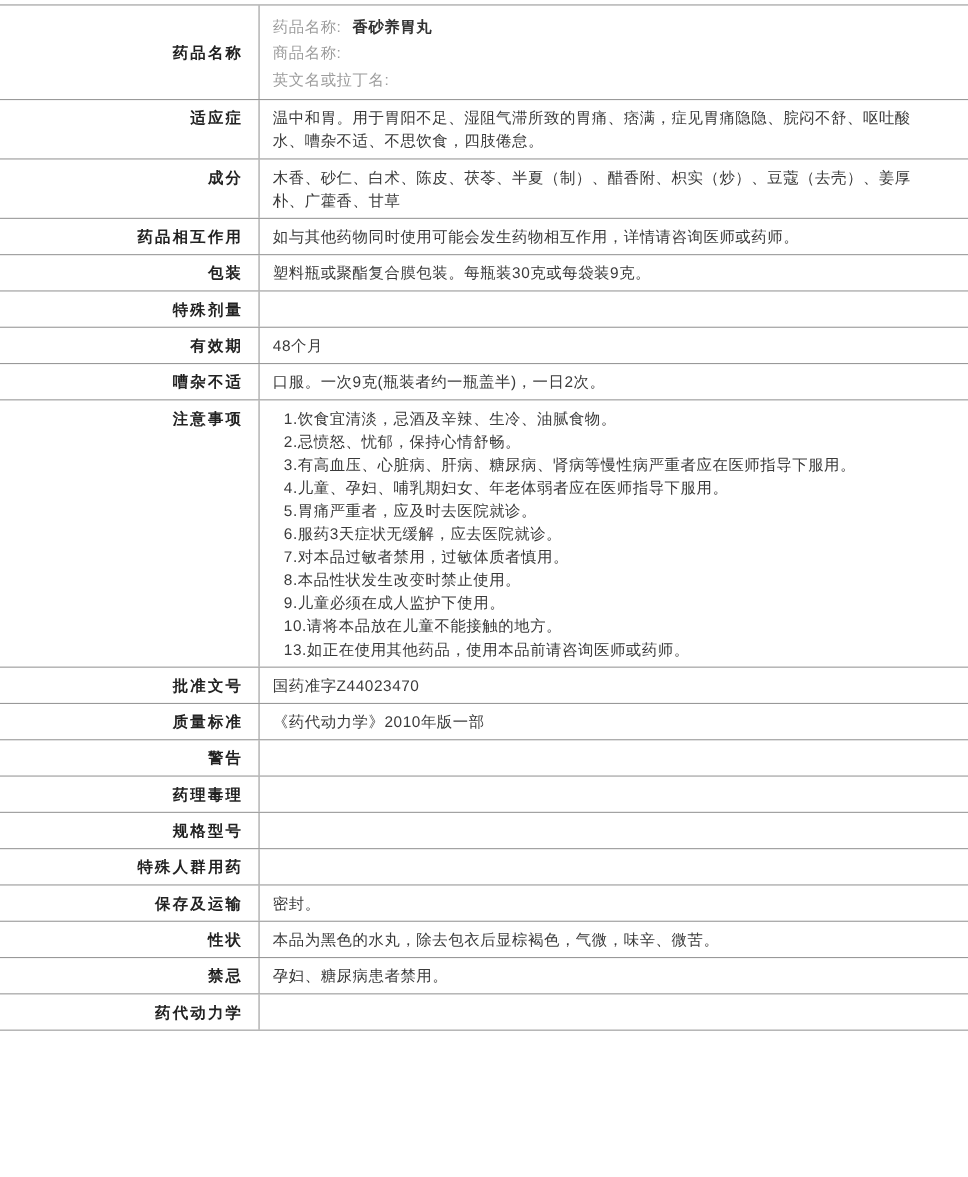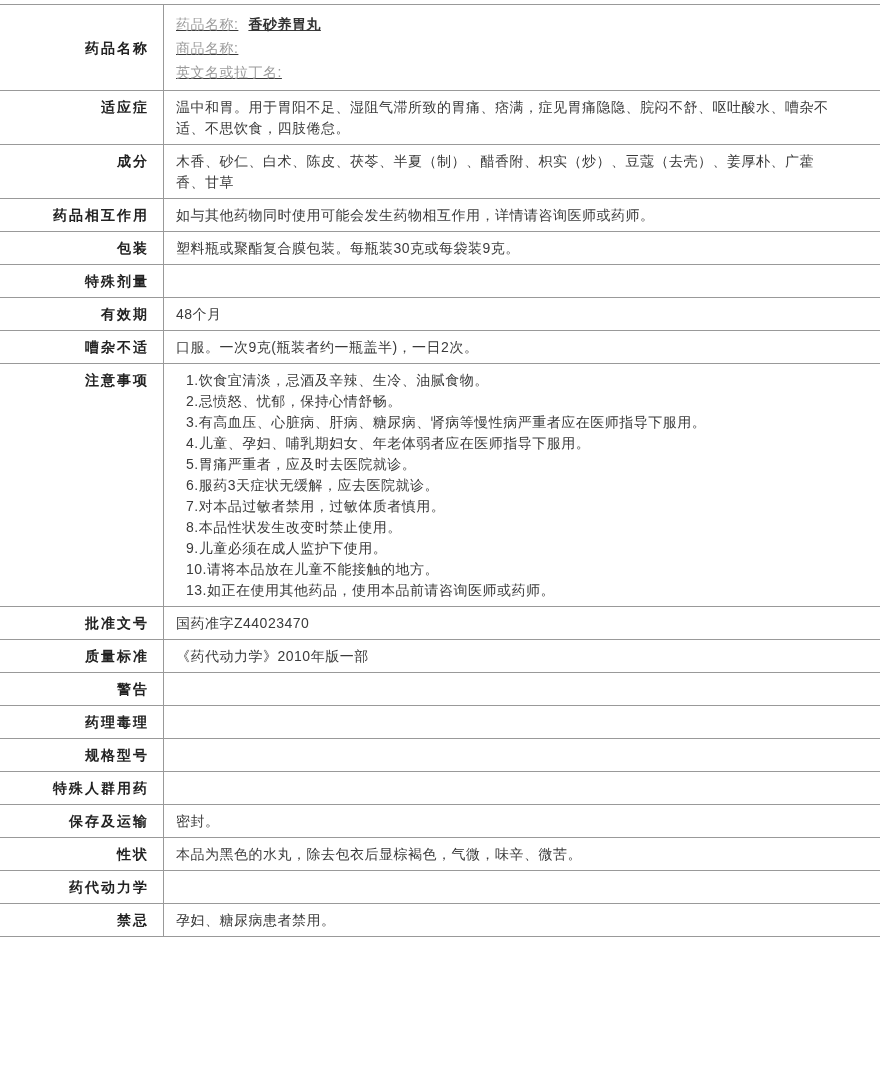--- a/index.html
+++ b/index.html
@@ -18,21 +18,21 @@
     width: 880px;
     border-top: 1px solid #999;
   }
   .row {
     display: flex;
     border-bottom: 1px solid #999;
     min-height: 33px;
     box-sizing: border-box;
   }
   .cell-label {
-    width: 164px;
+    width: 236px;
     box-sizing: border-box;
     border-right: 1px solid #999;
     text-align: right;
     padding: 6px 14px 5px 0;
     font-weight: bold;
     font-size: 14px;
     letter-spacing: 2px;
     color: #222;
     line-height: 21px;
     flex-shrink: 0;
@@ -51,21 +51,20 @@
     display: flex;
     align-items: center;
     justify-content: flex-end;
   }
   .name-row .cell-value {
     padding-top: 7px;
     padding-bottom: 6px;
   }
   .name-row .subline {
     line-height: 24px;
-    text-decoration: underline;
   }
   .muted-key {
     color: #9c9c9c;
   }
   .drug-name {
     color: #333;
     font-weight: bold;
     margin-left: 10px;
   }
   .note-line {
@@ -180,22 +179,22 @@
     <div class="cell-label">保存及运输</div>
     <div class="cell-value">密封。</div>
   </div>
 
   <div class="row">
     <div class="cell-label">性状</div>
     <div class="cell-value">本品为黑色的水丸，除去包衣后显棕褐色，气微，味辛、微苦。</div>
   </div>
 
   <div class="row">
-    <div class="cell-label">药代动力学</div>
-    <div class="cell-value"></div>
-  </div>
-
-  <div class="row">
     <div class="cell-label">禁忌</div>
     <div class="cell-value">孕妇、糖尿病患者禁用。</div>
   </div>
 
+  <div class="row">
+    <div class="cell-label">药代动力学</div>
+    <div class="cell-value"></div>
+  </div>
+
 </div>
 
 </body></html>

